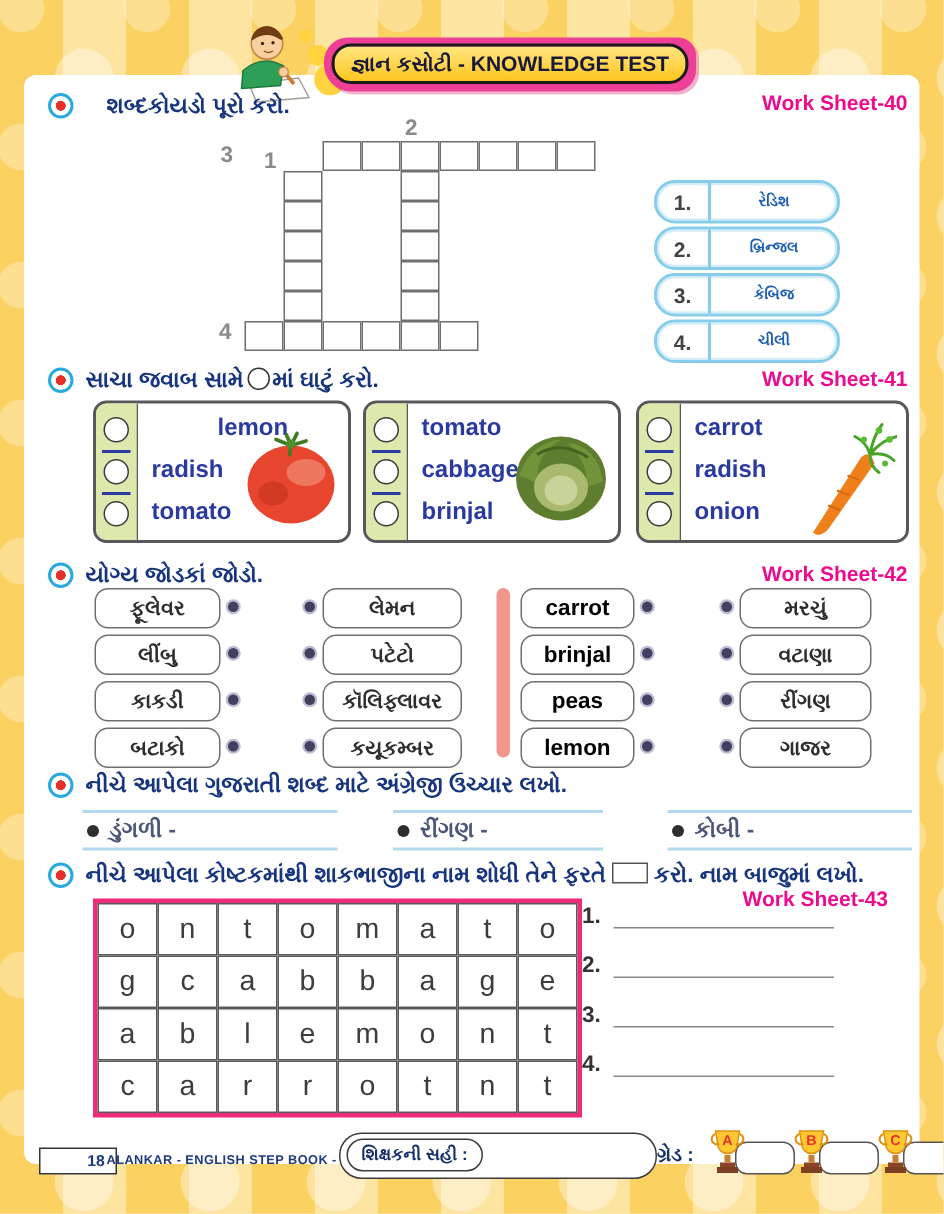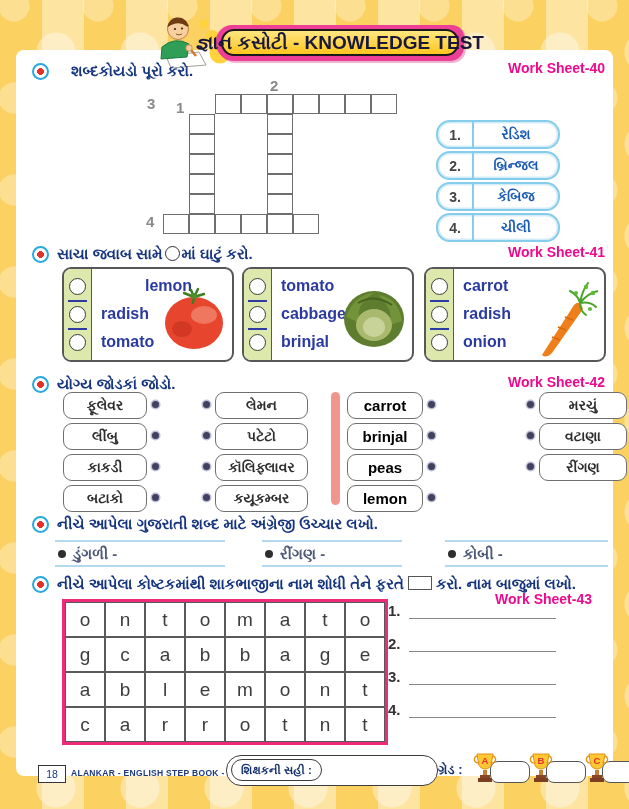--- a/index.html
+++ b/index.html
@@ -10,40 +10,40 @@
       radial-gradient(circle, rgba(255,255,255,.38) 19px, rgba(255,255,255,0) 20px),
       radial-gradient(circle, rgba(255,255,255,.30) 15px, rgba(255,255,255,0) 16px),
       linear-gradient(90deg,#fbd162 0 50%,#fde4a1 50% 100%);
     background-size:84px 92px,84px 92px,84px 100%;
     background-position:14px 6px,56px 52px,0 0;}
   .abs{position:absolute;}
   #page{position:absolute;left:16px;top:50px;width:597px;height:726px;background:#ffffff;border-radius:8px;}
 
   
   #banner{position:absolute;left:216px;top:25px;width:248px;height:36px;background:#ee3f97;border-radius:16px 12px 14px 18px;box-shadow:2px 2px 0 rgba(214,40,120,.35);}
-  .banner-pill{position:absolute;left:5px;top:4px;right:5px;bottom:5px;background:linear-gradient(#ffe680,#ffc61e);border:2px solid #1a1a1a;border-radius:13px;display:flex;align-items:center;justify-content:center;font-weight:bold;font-size:19px;color:#18183c;white-space:nowrap;}
+  .banner-pill{position:absolute;left:5px;top:4px;right:5px;bottom:5px;background:linear-gradient(#ffe680,#ffc61e);border:2px solid #1a1a1a;border-radius:13px;display:flex;align-items:center;justify-content:center;font-weight:bold;font-size:14px;color:#18183c;white-space:nowrap;}
 
   
   .sec-head{position:absolute;display:flex;align-items:center;gap:8px;font-weight:bold;font-size:15px;color:#16357e;white-space:nowrap;}
   .bullet{width:13px;height:13px;border-radius:50%;border:2.5px solid #29a9e0;background:radial-gradient(circle,#e8302a 0 3.2px,#fff 3.4px);flex:none;}
   .ws-label{position:absolute;font-weight:bold;font-size:14px;color:#ed0a8e;white-space:nowrap;}
   .circle-glyph{display:inline-block;width:13px;height:13px;border:1.5px solid #333;border-radius:50%;background:#fff;margin:0 2px;vertical-align:-2px;}
   .rect-glyph{display:inline-block;width:22px;height:12px;border:1.5px solid #555;background:#fff;margin:0 4px;vertical-align:-1px;}
 
   
   #cw-grid{position:absolute;left:163px;top:94px;display:grid;grid-template-columns:repeat(9,26px);grid-template-rows:repeat(7,20px);}
   .cw-cell{border:1px solid #6e6e6e;background:#fff;}
   .cw-label{position:absolute;font-weight:bold;font-size:15px;color:#8a8a8a;}
 
   
   #clues{position:absolute;left:436px;top:120px;width:124px;}
   .clue{position:relative;height:25px;margin-bottom:2px;border:2px solid #85cdea;border-radius:14px;background:#fff;display:flex;align-items:center;box-shadow:inset 0 0 0 1.5px #d4edf8;}
   .clue-num{width:34px;text-align:center;font-size:14px;color:#444;font-weight:bold;}
   .clue-div{width:0;align-self:stretch;border-left:2px solid #85cdea;}
-  .clue-word{flex:1;text-align:center;font-weight:bold;font-size:14px;color:#1b5cb4;}
+  .clue-word{flex:1;text-align:center;font-weight:bold;font-size:10px;color:#1b5cb4;}
 
   
   .mcq-box{position:absolute;top:267px;height:91px;background:#fff;border:2px solid #58585a;border-radius:9px;}
   .mcq-strip{position:absolute;left:0;top:0;bottom:0;width:27px;background:#dde9ac;border-right:1.5px solid #58585a;border-radius:7px 0 0 7px;}
   .mcq-circle{position:absolute;left:5px;width:15px;height:15px;border:1.8px solid #3c3c3c;border-radius:50%;background:#fff;}
   .mcq-sep{position:absolute;left:4px;width:19px;height:2px;background:#2d3ba3;}
   .mcq-opt{position:absolute;left:37px;font-weight:bold;font-size:16px;color:#2b3aa0;line-height:18px;white-space:nowrap;}
   .veg{position:absolute;}
 
   
@@ -57,21 +57,21 @@
   .pr-seg{position:absolute;top:540px;height:27px;border-top:2px solid #b3d9ee;border-bottom:2px solid #b3d9ee;display:flex;align-items:center;gap:7px;padding-left:3px;font-weight:bold;font-size:15px;color:#4b5877;box-sizing:border-box;}
   .pr-bullet{width:8px;height:8px;background:#2e2e2e;border-radius:50%;flex:none;}
 
   
   #ws-grid{position:absolute;left:62px;top:599px;display:grid;grid-template-columns:repeat(8,40px);grid-template-rows:repeat(4,35px);border:3px solid #ee2a7b;background:#fff;}
   .ws-cell{border:1px solid #5a5a5a;display:flex;align-items:center;justify-content:center;font-size:19px;color:#3d3d3d;}
   .ans-row{position:absolute;left:388px;width:168px;display:flex;align-items:flex-end;gap:8px;font-weight:bold;font-size:15px;color:#333;}
   .ans-line{flex:1;border-bottom:1.5px solid #888;height:18px;}
 
   
-  #pg-box{position:absolute;left:38px;top:765px;width:26px;height:16px;border:1.5px solid #333;background:#fff;display:flex;align-items:center;justify-content:center;font-size:10.5px;font-weight:normal;color:#1e3a7e;}
+  #pg-box{position:absolute;left:26px;top:765px;width:26px;height:16px;border:1.5px solid #333;background:#fff;display:flex;align-items:center;justify-content:center;font-size:10.5px;font-weight:bold;color:#1e3a7e;padding-left:24px;}
   #book-title{position:absolute;left:71px;top:768px;font-size:8.5px;font-weight:bold;color:#1e3a7e;letter-spacing:.3px;white-space:nowrap;}
   #sig{position:absolute;left:226px;top:755px;width:210px;height:29px;border:1.5px solid #3c3c3c;border-radius:15px;background:#fff;}
   #sig-label{position:absolute;left:4px;top:3px;height:20px;padding:0 9px;border:1.3px solid #3c3c3c;border-radius:11px;display:flex;align-items:center;font-size:11.5px;font-weight:bold;color:#15306b;background:#fff;white-space:nowrap;}
   #grade-label{position:absolute;left:438px;top:762px;font-size:13px;font-weight:bold;color:#15306b;white-space:nowrap;}
   .grade-group{position:absolute;top:752px;width:58px;height:32px;}
   .grade-box{position:absolute;left:18px;top:9px;width:38px;height:20px;border:1.5px solid #555;border-radius:8px;background:#fff;}
   .trophy{position:absolute;left:0;top:0;}
 </style>
 </head>
 <body>
@@ -276,32 +276,36 @@
       </div>
     <div class="m-box eng">
         <span>peas</span>
         <span class="m-dot dot-r"></span>
       </div>
     <div class="m-box eng">
         <span>lemon</span>
         <span class="m-dot dot-r"></span>
       </div>
   </div>
-  <div class="abs" style="left:539px;top:392px;width:88px;text-align:center;">
+  <div class="abs" style="left:493px;top:392px;width:88px;text-align:center;">
     <div class="m-box">
         <span class="m-dot dot-l"></span>
         <span>મરચું</span>
       </div>
     <div class="m-box">
         <span class="m-dot dot-l"></span>
         <span>વટાણા</span>
       </div>
     <div class="m-box">
         <span class="m-dot dot-l"></span>
         <span>રીંગણ</span>
+      </div>
+    <div class="m-box">
+        <span class="m-dot dot-l"></span>
+        <span>ગાજર</span>
       </div>
   </div>
 
   <div class="sec-head" style="left:32px;top:515px;">
     <span class="bullet"></span>
     <span>નીચે આપેલા ગુજરાતી શબ્દ માટે અંગ્રેજી ઉચ્ચાર લખો.</span>
   </div>
   <div class="pr-seg" style="left:55px;width:170px;">
     <span class="pr-bullet"></span>
     <span>ડુંગળી -</span>

